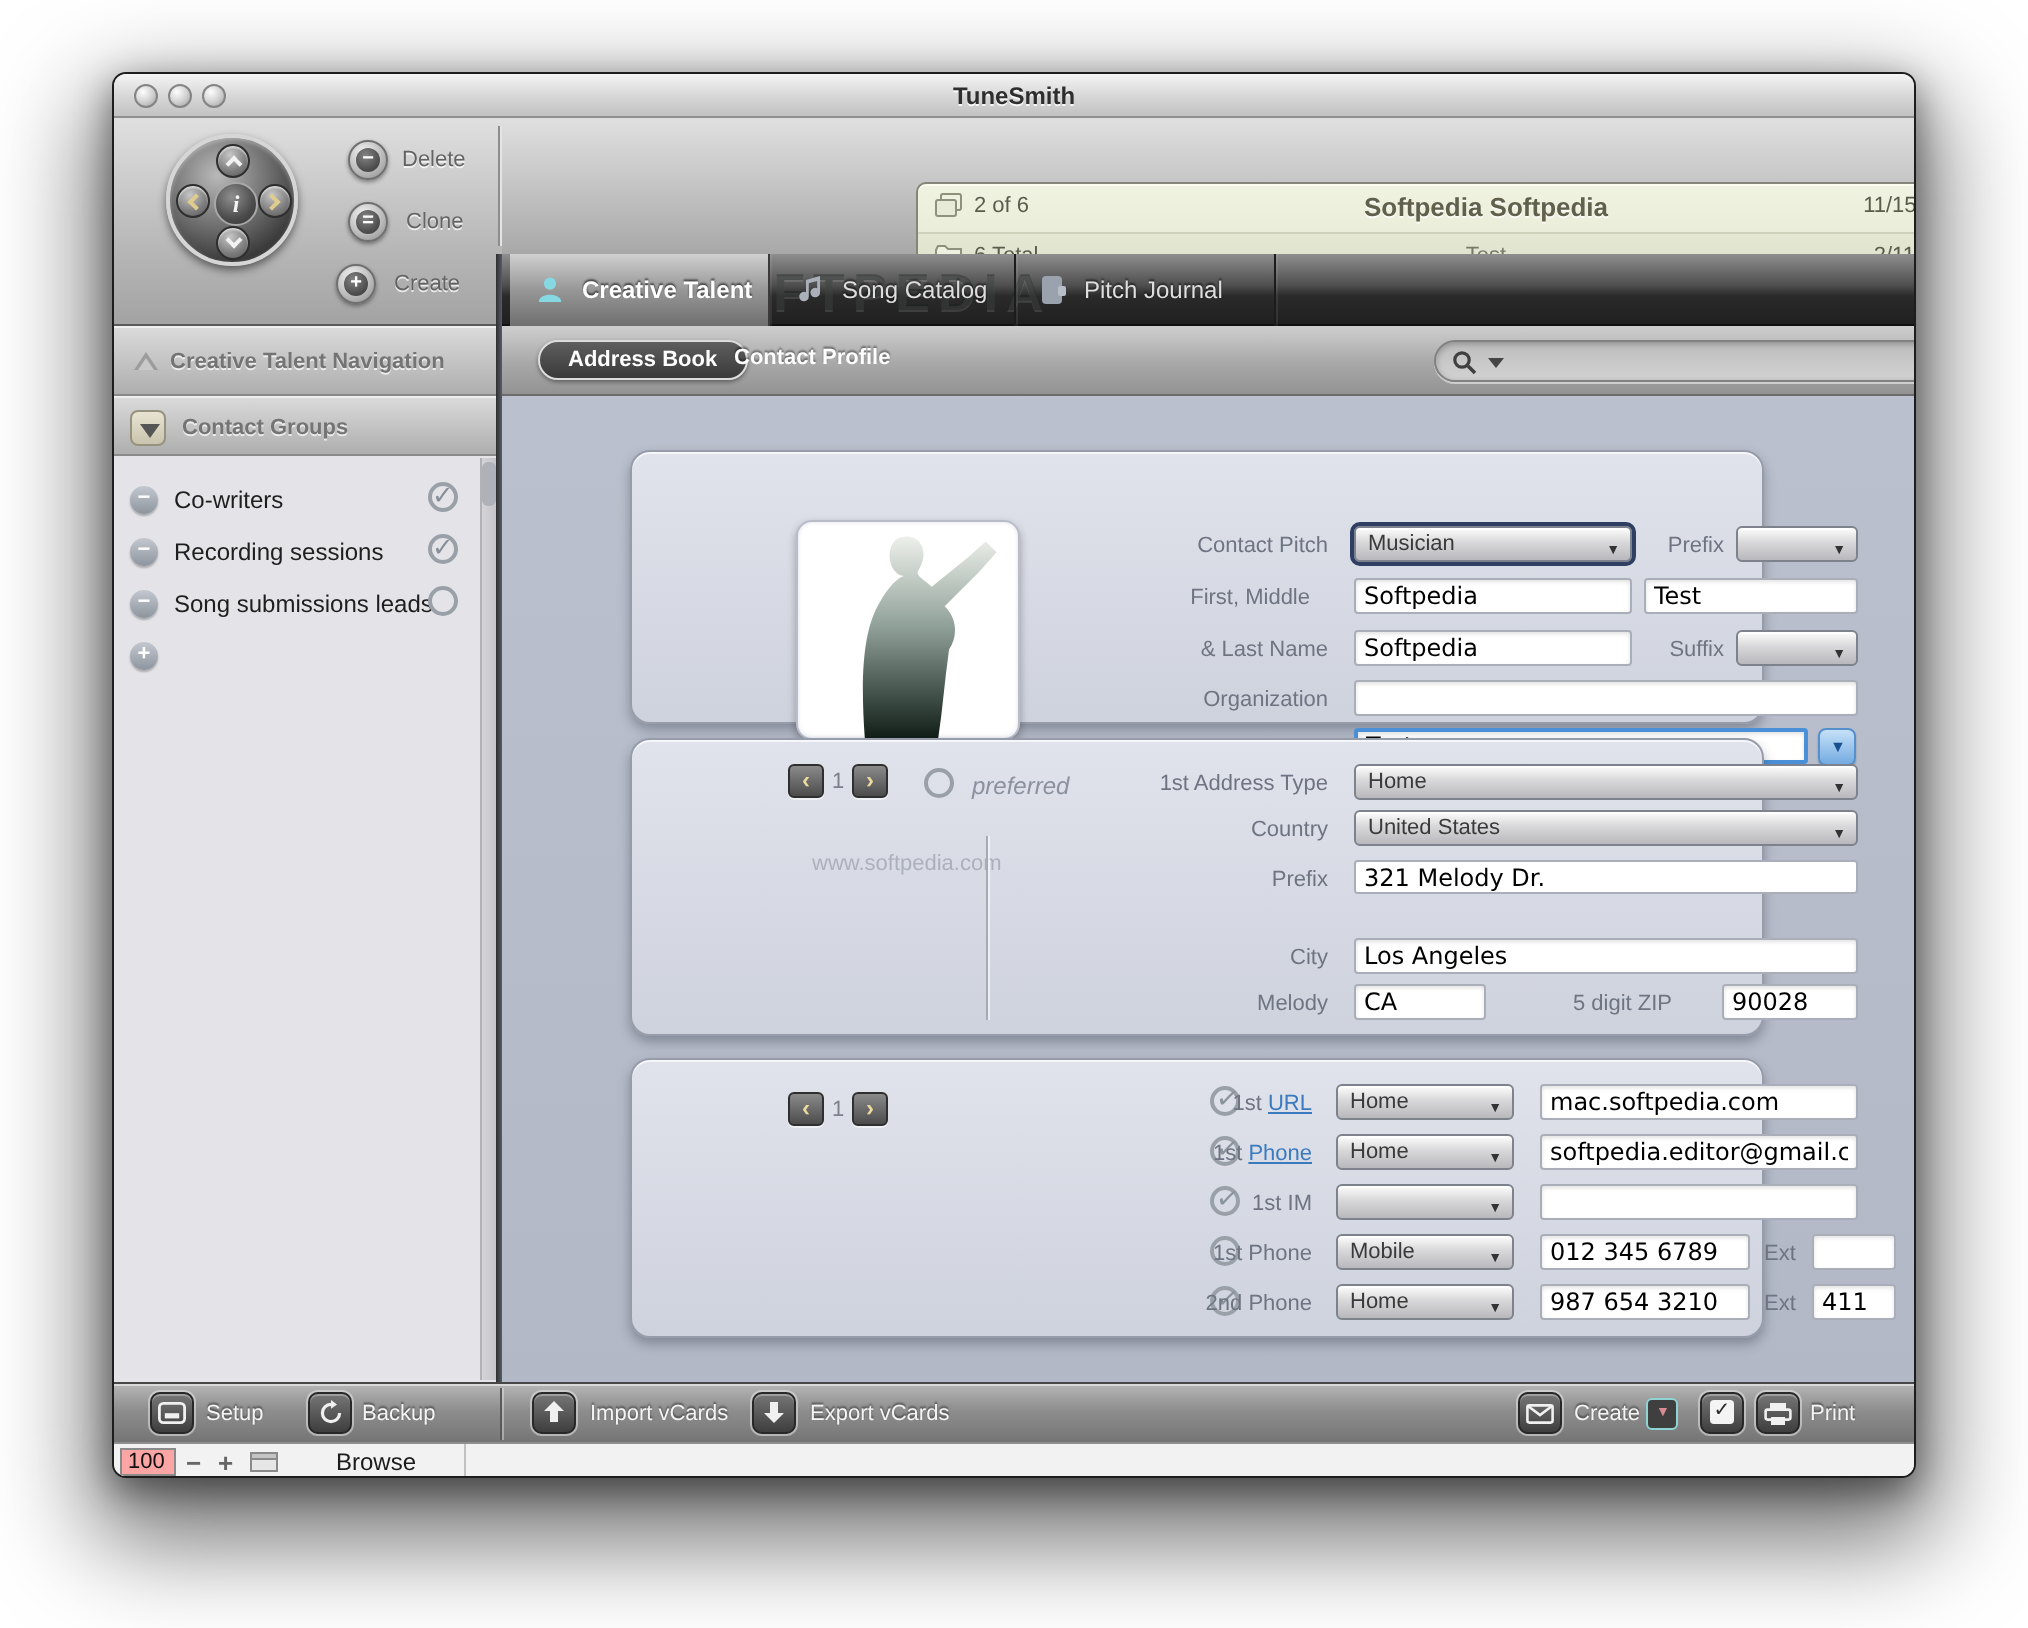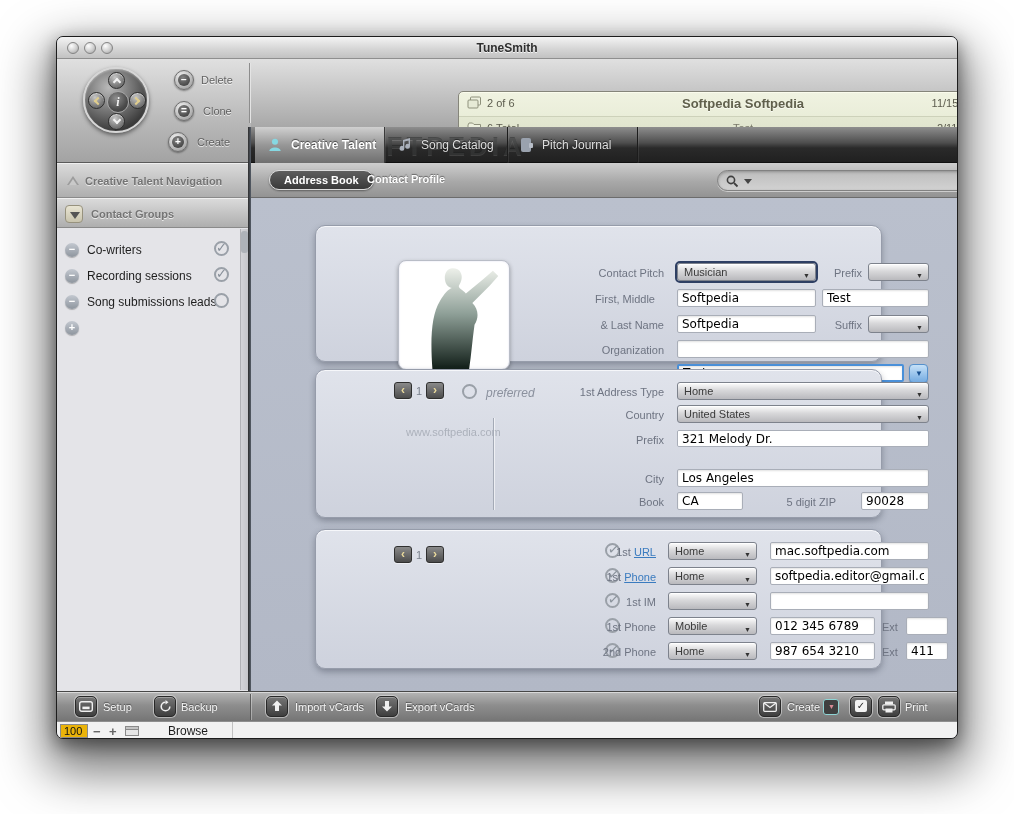--- a/index.html
+++ b/index.html
@@ -158,21 +158,21 @@
     background:linear-gradient(#767676,#3e3e3e); border:1px solid #282828;
     box-shadow:0 0 0 1px rgba(230,230,230,.55), inset 0 1px 0 rgba(255,255,255,.3); }
   .bb-label { position:absolute; top:9px; font-size:11px; color:#f4f4f4; text-shadow:0 -1px 1px rgba(0,0,0,.5); }
   .lbl-dd { position:absolute; top:7px; width:16px; height:16px; border-radius:3px; background:#3f3f3f; border:1px solid #8fd4d4; }
   .lbl-dd::after { content:"▼"; position:absolute; left:4px; top:3px; font-size:7px; color:#d98a94; }
   .chk-white { position:absolute; left:4px; top:3px; width:12px; height:12px; border-radius:2px; background:#f4f4f4;
     color:#2c2c2c; font-size:10px; font-weight:bold; line-height:12px; text-align:center; }
 
   
   .statusbar { position:absolute; left:0; top:684px; width:902px; height:19px; background:#f2f2f2; border-top:1px solid #8f8f8f; }
-  .zoom-box { position:absolute; left:3px; top:2px; width:28px; height:14px; background:#eab308; border:1px solid #8a8a8a; font-size:11px; color:#111; padding:0 3px; line-height:12px; }
+  .zoom-box { position:absolute; left:3px; top:2px; width:28px; height:14px; background:#fca5a5; border:1px solid #8a8a8a; font-size:11px; color:#111; padding:0 3px; line-height:12px; }
   .sb-ic { position:absolute; top:3px; color:#666; }
   .browse { position:absolute; left:88px; top:2px; width:86px; text-align:center; font-size:12px; color:#1c1c1c; }
   .sb-seg { position:absolute; left:175px; top:0; width:1px; height:19px; background:#c2c2c2; }
 
   svg { display:block; }
 </style>
 </head>
 <body>
 
 <div class="page">
@@ -378,21 +378,21 @@
         <span class="lbl" style="left:228px;top:39px;width:120px">Country</span>
         <div class="dd" style="left:361px;top:35px;width:252px"><span>United States</span></div>
 
         <span class="lbl" style="left:228px;top:64px;width:120px">Prefix</span>
         <textarea class="ta" style="left: 361px; top: 60px; width: 252px; height: 17px;">321 Melody Dr.
 Apt 123</textarea>
 
         <span class="lbl" style="left:228px;top:103px;width:120px">City</span>
         <input class="inp" style="left: 361px; top: 99px; width: 252px;" value="Los Angeles">
 
-        <span class="lbl" style="left:228px;top:126px;width:120px">Book</span>
+        <span class="lbl" style="left:228px;top:126px;width:120px">Melody</span>
         <input class="inp" style="left: 361px; top: 122px; width: 66px;" value="CA">
         <span class="lbl" style="left:455px;top:126px;width:65px">5 digit ZIP</span>
         <input class="inp" style="left: 545px; top: 122px; width: 68px;" value="90028">
       </div>
 
       <div class="panel" style="top:331px;height:140px">
         <span class="navsq" style="left:78px;top:16px">‹</span>
         <span class="nav-idx" style="left:100px;top:19px">1</span>
         <span class="navsq" style="left:110px;top:16px">›</span>
 

